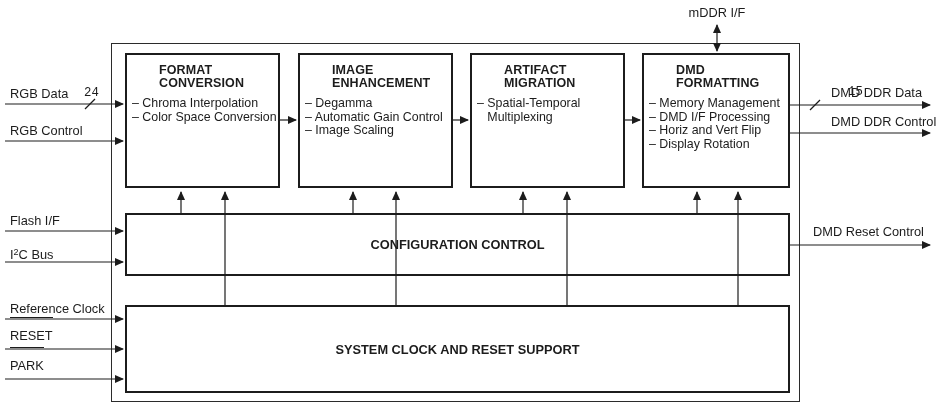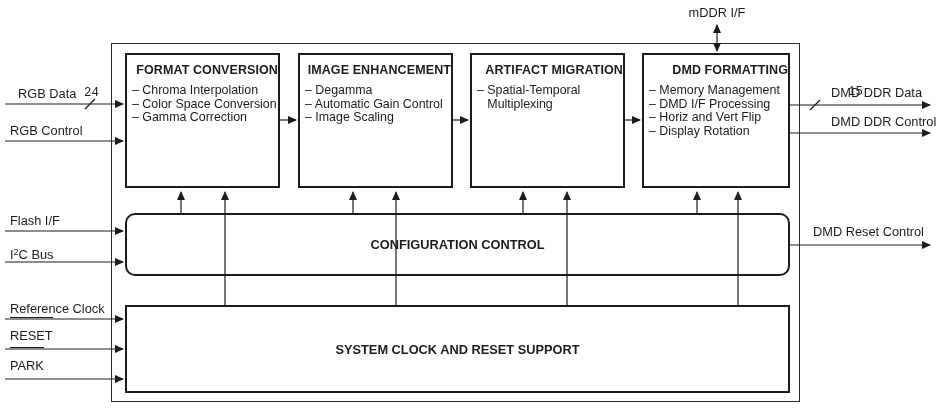--- a/index.html
+++ b/index.html
@@ -10,32 +10,33 @@
   }
   .outer-box {
     position:absolute; left:111px; top:43px; width:689px; height:359px;
     border:1.5px solid #2b2b2b; background:transparent;
   }
   .block {
     position:absolute; border:2.5px solid #1c1c1c; background:#ffffff;
   }
   .top-block { top:53px; height:135px; padding-top:9px; }
   .block-title {
-    text-align:right; font-weight:bold; font-size:12.5px; line-height:13px;
+    text-align:left; font-weight:bold; font-size:12.5px; line-height:13px;
     letter-spacing:0.1px;
+    padding-left:32px;
   }
   .block-items { margin-top:7px; padding-left:5px; }
   .block-item {
     font-size:12.4px; line-height:13.5px; white-space:pre;
   }
   .wide-block {
     left:125px; width:665px; display:flex; align-items:center; justify-content:center;
     font-weight:bold; font-size:12.8px;
   }
-  .config-block { top:213px; height:63px;border-radius:10px; }
+  .config-block { top:213px; height:63px; }
   .sysclk-block { top:305px; height:88px; }
   .sig-label {
     position:absolute; font-size:12.8px; line-height:13px; white-space:nowrap;
   }
   .overline-label { border-top:1.5px solid #1c1c1c; padding-top:10px; }
   .bus-width { position:absolute; font-size:12.3px; line-height:13px;font-family:Liberation Mono, monospace; }
   sup.isup { font-size:9px; line-height:0; vertical-align:4px; }
   .mddr-label {
     position:absolute; left:667px; top:6px; width:100px; text-align:center;
     font-size:12.8px; line-height:13px;
@@ -48,21 +49,20 @@
 
 <div class="diagram">
 
   <div class="outer-box"></div>
 
   <div class="block top-block" style="left:125px; width:155px;">
     <div class="block-title">FORMAT CONVERSION</div>
     <div class="block-items">
       <div class="block-item">– Chroma Interpolation</div>
       <div class="block-item">– Color Space Conversion</div>
-      <div class="block-item">– Gamma Correction</div>
     </div>
   </div>
 
   <div class="block top-block" style="left:298px; width:155px;">
     <div class="block-title">IMAGE ENHANCEMENT</div>
     <div class="block-items">
       <div class="block-item">– Degamma</div>
       <div class="block-item">– Automatic Gain Control</div>
       <div class="block-item">– Image Scaling</div>
     </div>
@@ -88,21 +88,21 @@
 
   <div class="block wide-block config-block">
     <span>CONFIGURATION CONTROL</span>
   </div>
   <div class="block wide-block sysclk-block">
     <span>SYSTEM CLOCK AND RESET SUPPORT</span>
   </div>
 
   <div class="mddr-label">mDDR I/F</div>
 
-  <div class="sig-label" style="left:10px; top:87px;margin-left:8px;">RGB Data</div>
+  <div class="sig-label" style="left:10px; top:87px;">RGB Data</div>
   <div class="bus-width" style="left:84px; top:87px;">24</div>
   <div class="sig-label" style="left:10px; top:124px;">RGB Control</div>
   <div class="sig-label" style="left:10px; top:214px;">Flash I/F</div>
   <div class="sig-label" style="left:10px; top:248px;"><span>I</span><sup class="isup">2</sup><span>C Bus</span></div>
   <div class="sig-label" style="left:10px; top:302px;">Reference Clock</div>
   <div class="sig-label" style="left:10px; top:329px;"><span class="overline-label">RESET</span></div>
   <div class="sig-label" style="left:10px; top:359px;"><span class="overline-label">PARK</span></div>
 
   <div class="bus-width" style="left:848px; top:86px;">15</div>
   <div class="sig-label" style="left:831px; top:86px;">DMD DDR Data</div>

